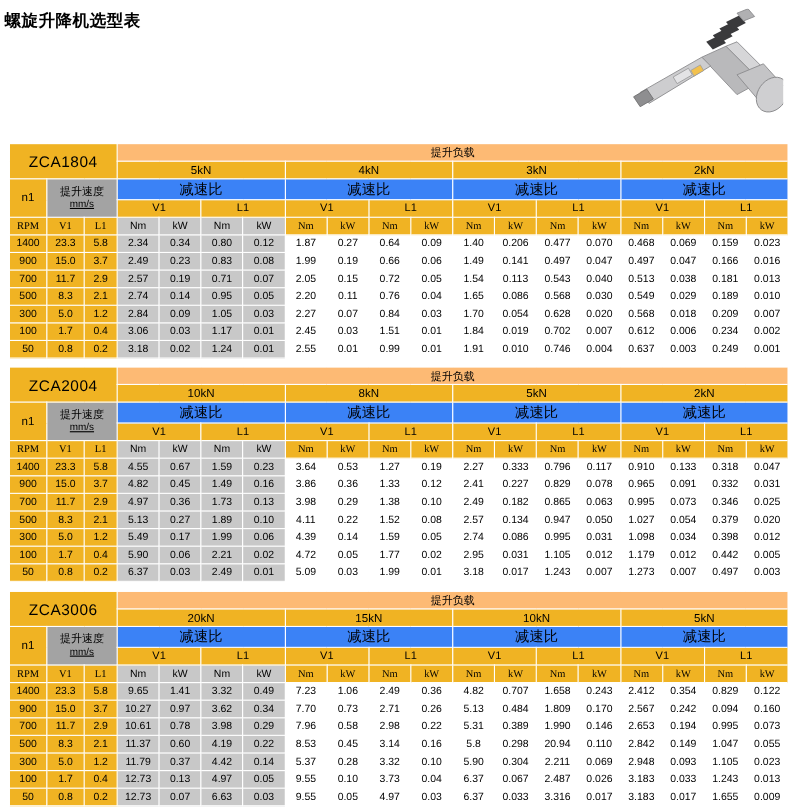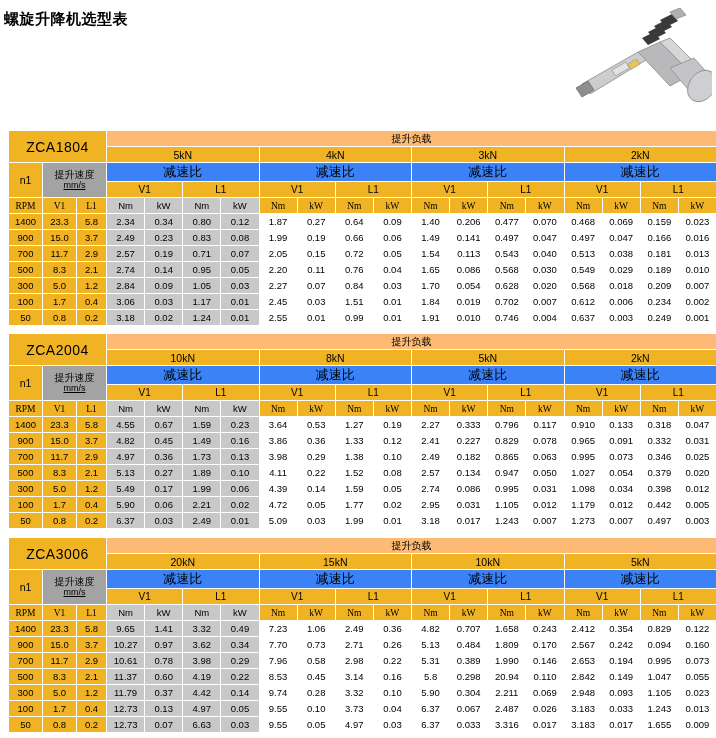--- a/index.html
+++ b/index.html
@@ -717,21 +717,21 @@
             <td class="w">0.055</td>
           </tr>
           <tr class="data">
             <td class="y">300</td>
             <td class="y">5.0</td>
             <td class="y">1.2</td>
             <td class="g">11.79</td>
             <td class="g">0.37</td>
             <td class="g">4.42</td>
             <td class="g">0.14</td>
-            <td class="w">9.74</td>
+            <td class="w">5.37</td>
             <td class="w">0.28</td>
             <td class="w">3.32</td>
             <td class="w">0.10</td>
             <td class="w">5.90</td>
             <td class="w">0.304</td>
             <td class="w">2.211</td>
             <td class="w">0.069</td>
             <td class="w">2.948</td>
             <td class="w">0.093</td>
             <td class="w">1.105</td>

